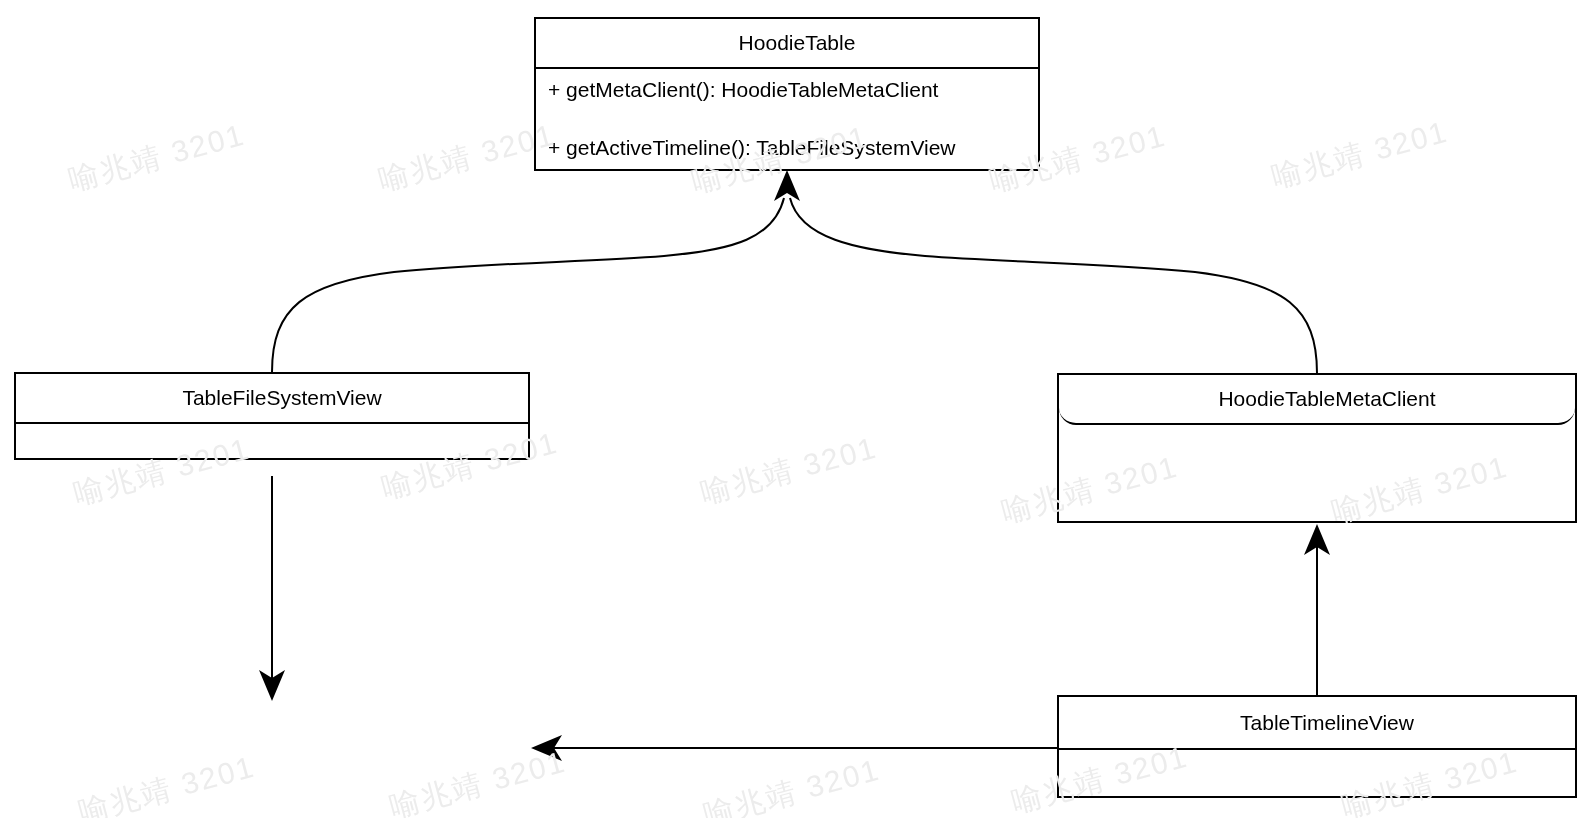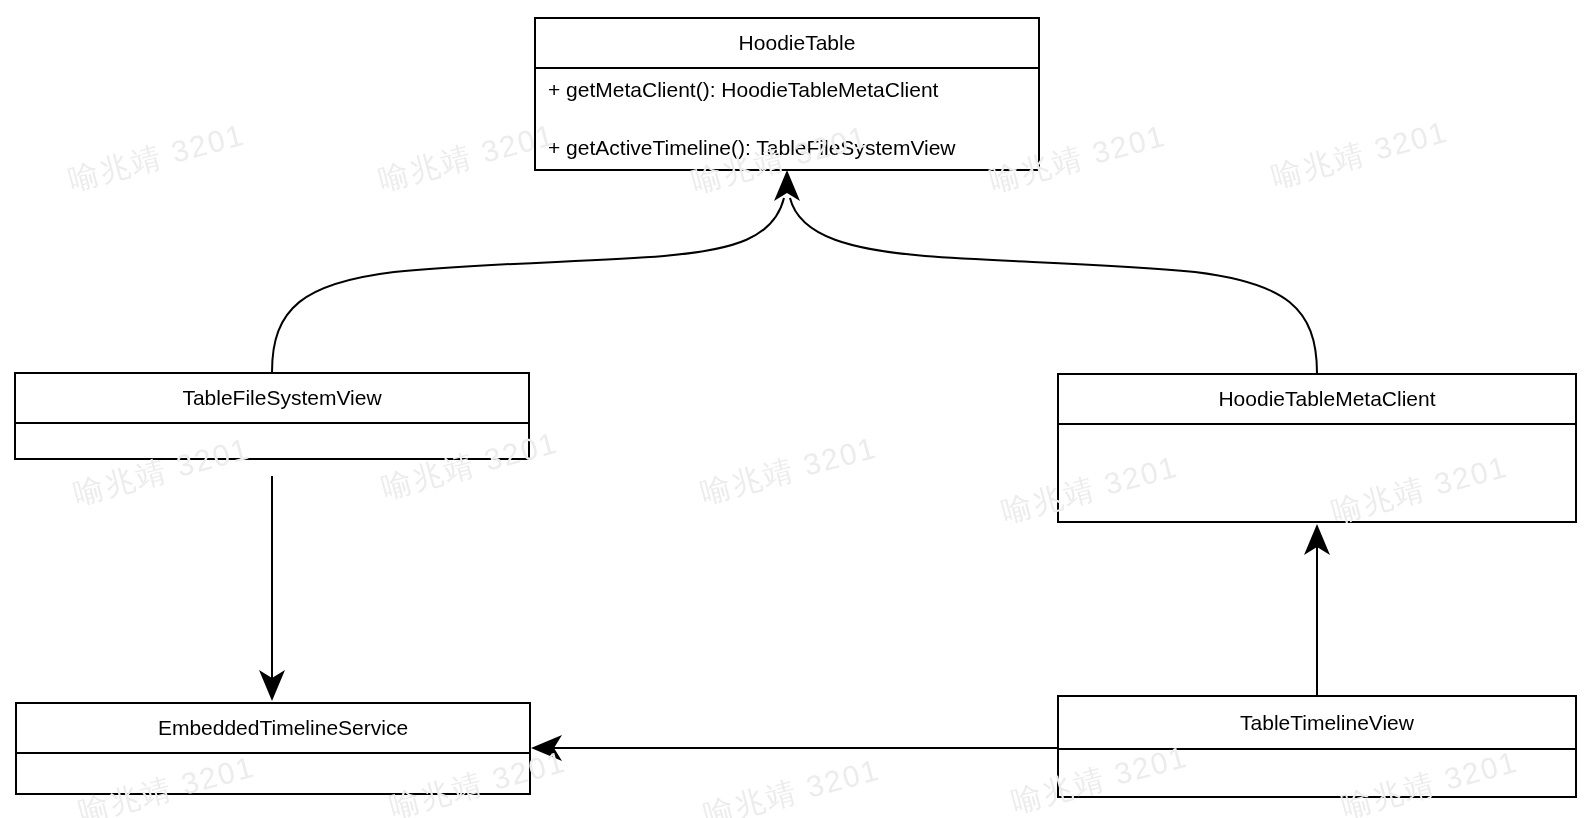--- a/index.html
+++ b/index.html
@@ -86,27 +86,23 @@
       <div class="uml-method">+ getActiveTimeline(): TableFileSystemView</div>
     </div>
   </div>
 
   <div class="uml-class" style="left:14px; top:372px; width:516px; height:88px;">
     <div class="uml-title" style="height:50px;">TableFileSystemView</div>
     <div class="uml-body"></div>
   </div>
 
   <div class="uml-class" style="left:1057px; top:373px; width:520px; height:150px;">
-    <div class="uml-title" style="height:50px;">HoodieTableMetaClient</div>
+    <div class="uml-title" style="height:50px;border-radius:17px;">HoodieTableMetaClient</div>
   </div>
 
-  <div class="uml-class" style="left:15px; top:702px; width:516px; height:93px;">
-    <div class="uml-title" style="height:50px;">EmbeddedTimelineService</div>
-    <div class="uml-body"></div>
-  </div>
 
   <div class="uml-class" style="left:1057px; top:695px; width:520px; height:103px;">
     <div class="uml-title" style="height:53px;">TableTimelineView</div>
     <div class="uml-body"></div>
   </div>
 
   <div id="wm-layer">
       <span class="watermark" style="left: 157px; top: 158px; color: rgb(236, 236, 236);">喻兆靖 3201</span>
       <span class="watermark" style="left: 467px; top: 158px; color: rgb(236, 236, 236);">喻兆靖 3201</span>
       <span class="watermark" style="left: 780px; top: 160px; color: rgb(236, 236, 236);">喻兆靖 3201</span>

